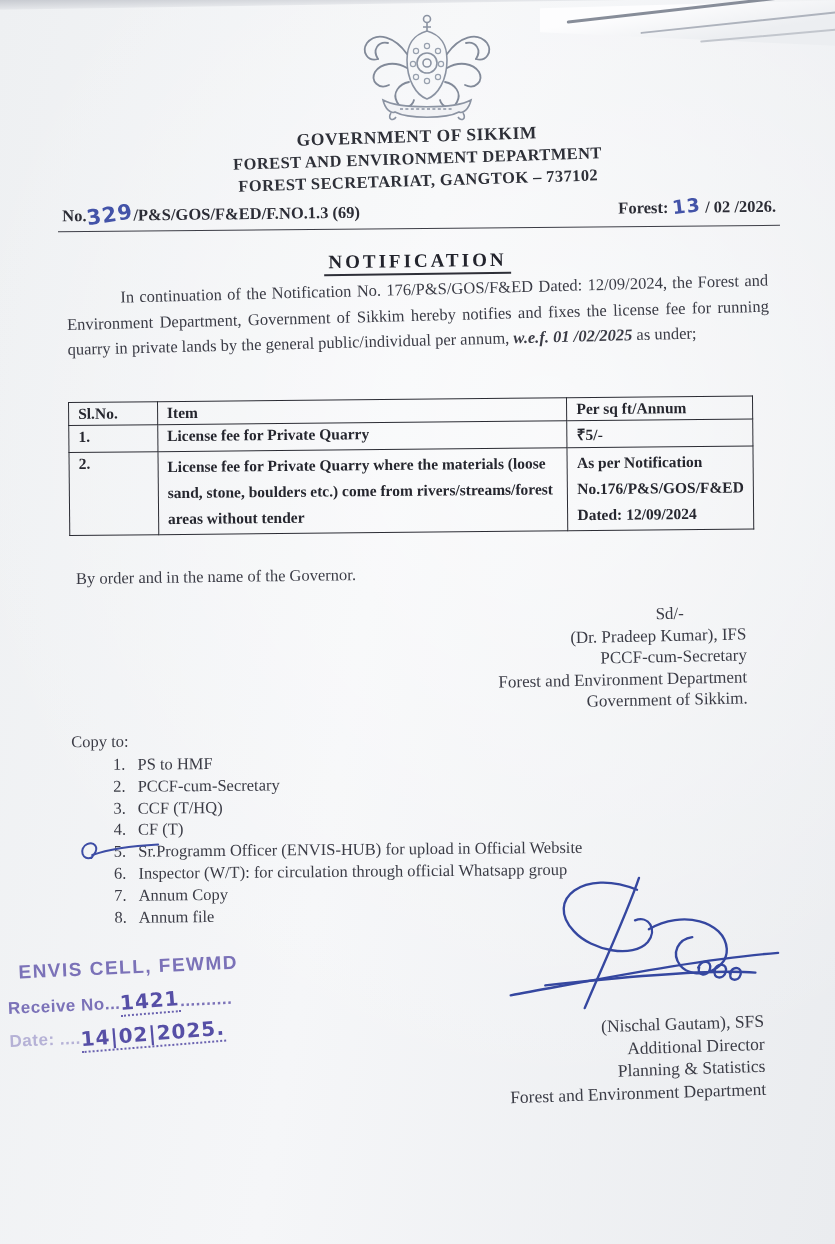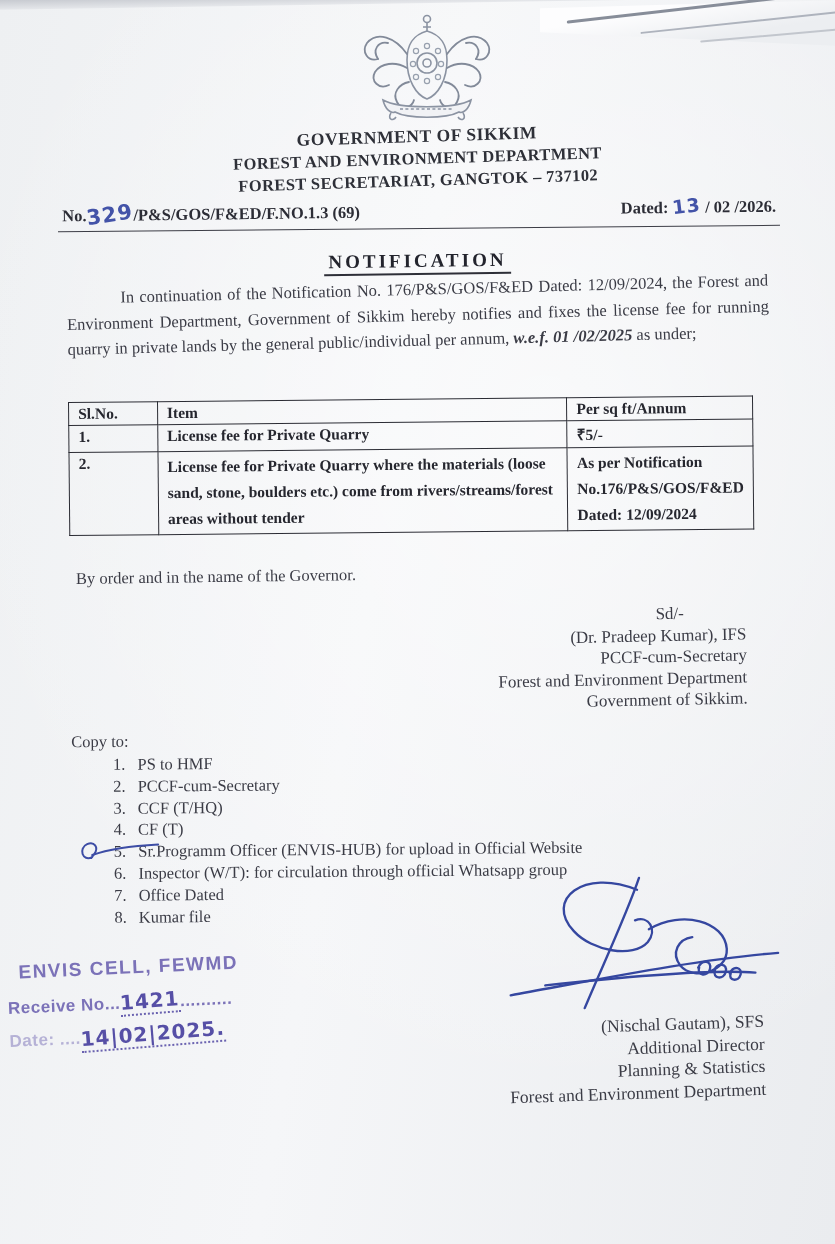--- a/index.html
+++ b/index.html
@@ -132,21 +132,21 @@
   </svg>
 
   <div class="header-block">
     <div class="h1">GOVERNMENT OF SIKKIM</div>
     <div class="h2">FOREST AND ENVIRONMENT DEPARTMENT</div>
     <div class="h3">FOREST SECRETARIAT, GANGTOK – 737102</div>
   </div>
 
   <div class="ref-row">
     <span class="ref-left"><span>No.</span><span class="ink hw-no">329</span><span>/P&amp;S/GOS/F&amp;ED/F.NO.1.3 (69)</span></span>
-    <span class="ref-right"><span>Dated: </span><span class="ink hw-day">13</span><span> / 02 /2026.</span></span>
+    <span class="ref-right"><span>Forest: </span><span class="ink hw-day">13</span><span> / 02 /2026.</span></span>
   </div>
   <div class="rule"></div>
 
   <div class="doc-title">
     <span>NOTIFICATION</span>
   </div>
 
   <div class="para"><span>In continuation of the  Notification No. 176/P&amp;S/GOS/F&amp;ED Dated: 12/09/2024, the Forest and Environment Department, Government of Sikkim hereby notifies and fixes the license fee for running quarry in private lands by the general public/individual per annum, </span><span class="wef">w.e.f.  01 /02/2025</span><span> as under;</span></div>
 
   <table class="fee">
@@ -205,25 +205,25 @@
       <div class="copy-row">
           <span class="copy-num">5.</span>
           <span>Sr.Programm Officer (ENVIS-HUB) for upload in Official Website</span>
         </div>
       <div class="copy-row">
           <span class="copy-num">6.</span>
           <span>Inspector (W/T): for circulation through official Whatsapp group</span>
         </div>
       <div class="copy-row">
           <span class="copy-num">7.</span>
-          <span>Office Dated</span>
+          <span>Annum Copy</span>
         </div>
       <div class="copy-row">
           <span class="copy-num">8.</span>
-          <span>Kumar file</span>
+          <span>Annum file</span>
         </div>
     </div>
 
     <svg class="tick-mark" viewBox="0 0 84 26" fill="none">
       <path d="M14 18 C4 23 0 9 9 5 C16 2 21 8 16 15 L13 19" stroke="#3d4da5" stroke-width="2" stroke-linecap="round"></path>
       <path d="M14 16 C34 9 58 7 80 6" stroke="#3d4da5" stroke-width="2" stroke-linecap="round"></path>
     </svg>
   </div>
 
   <svg class="sig-svg" viewBox="0 0 300 150" fill="none">

